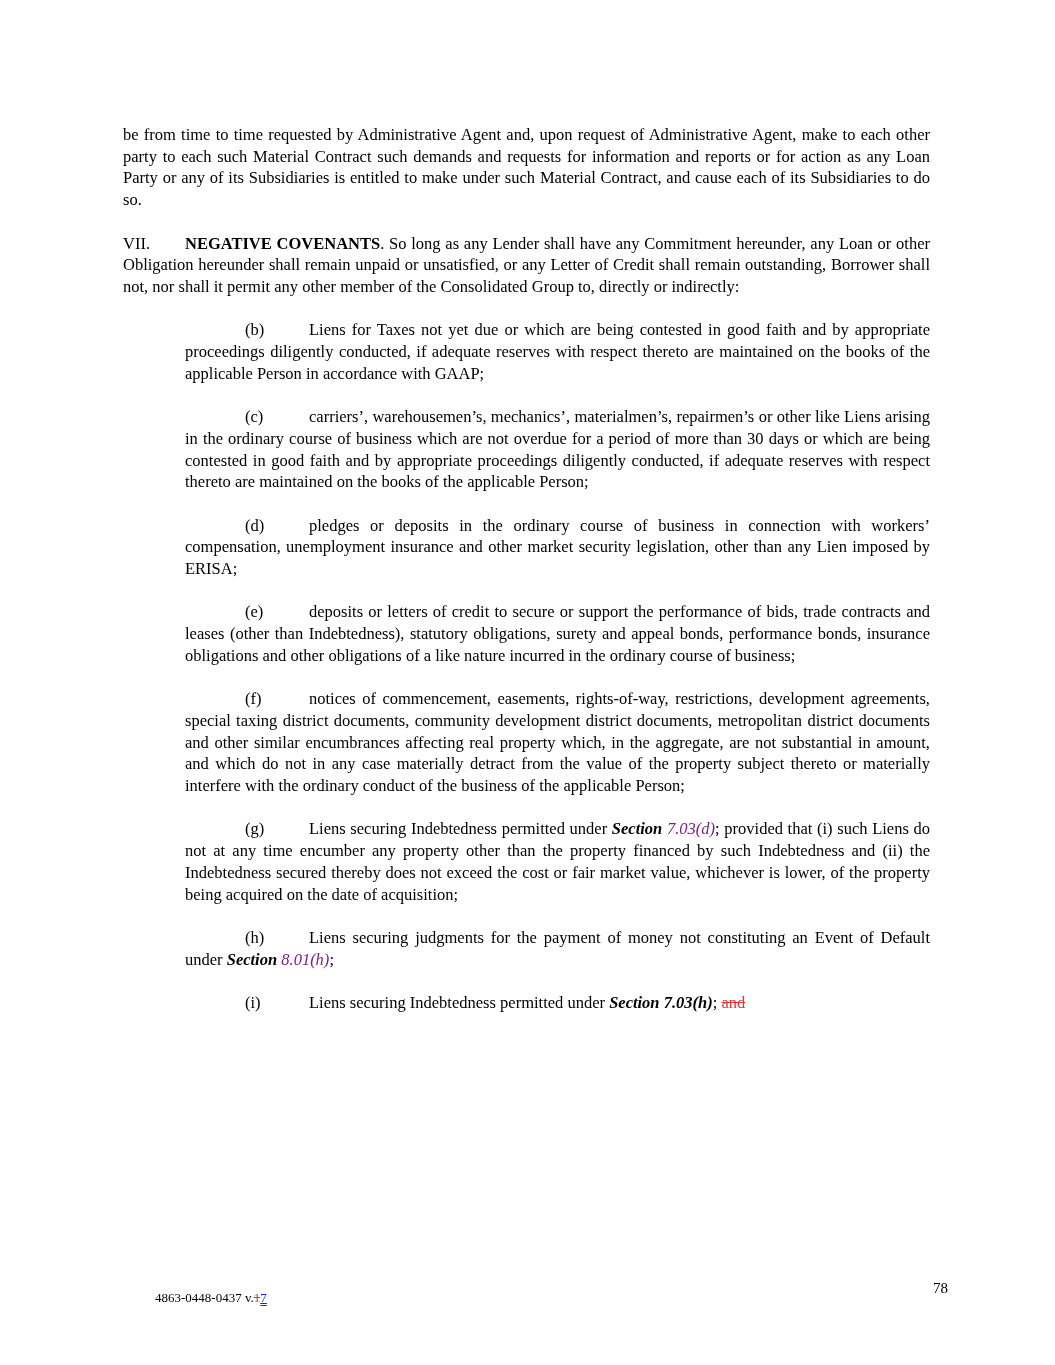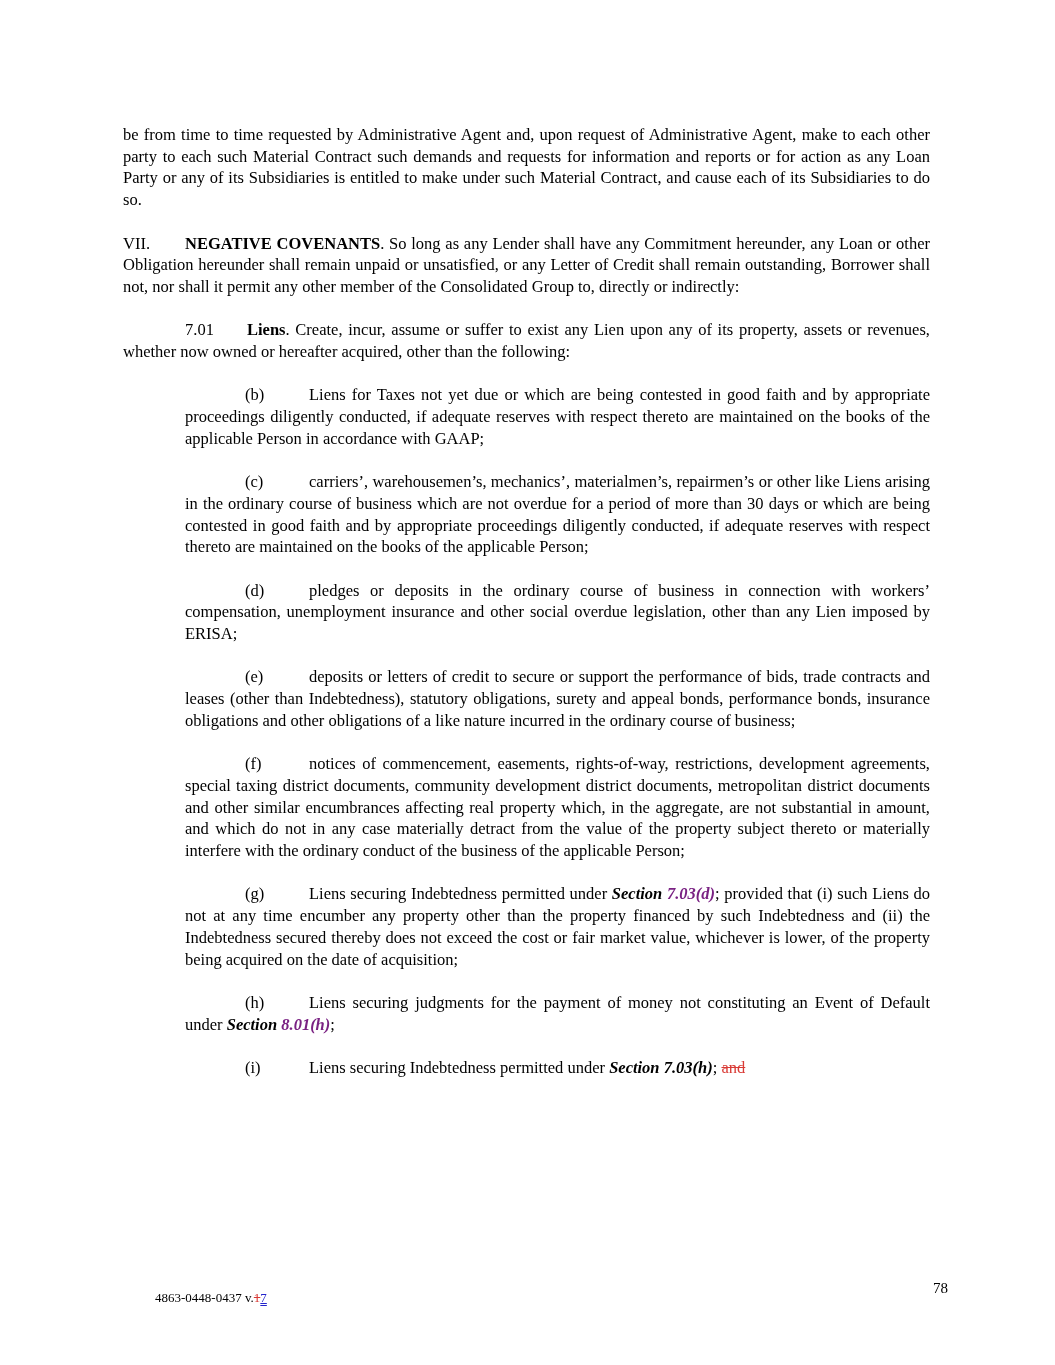--- a/index.html
+++ b/index.html
@@ -32,21 +32,21 @@
   p.l1 { text-indent: 62px; }
   
   p.item { padding-left: 62px; text-indent: 60px; }
   
   .tab62 { display: inline-block; width: 62px; text-indent: 0; }
   .tab64 { display: inline-block; width: 64px; text-indent: 0; }
   .b  { font-weight: bold; }
   .i  { }
   .bi { font-weight: bold; font-style: italic; font-family: Liberation Serif, serif; }
   .ref {
-    font-weight: bold; font-style: italic;
+    font-weight: normal; font-style: italic;
     color: var(--ref-color, #7a2283);
   }
   .del {
     color: var(--del-color, #d93a35);
     text-decoration: line-through;
   }
   .ins {
     color: var(--ins-color, #2323cc);
     text-decoration: underline;
     text-decoration-style: double;
@@ -71,28 +71,27 @@
 </head>
 <body>
 
 <div class="page">
   <div class="content">
 
     <p><span>be from time to time requested by Administrative Agent and, upon request of Administrative Agent, make to each other party to each such Material Contract such demands and requests for information and reports or for action as any Loan Party or any of its Subsidiaries is entitled to make under such Material Contract, and cause each of its Subsidiaries to do so.</span></p>
 
     <p><span class="tab62">VII.</span><span class="b">NEGATIVE COVENANTS</span><span>. So long as any Lender shall have any Commitment hereunder, any Loan or other Obligation hereunder shall remain unpaid or unsatisfied, or any Letter of Credit shall remain outstanding, Borrower shall not, nor shall it permit any other member of the Consolidated Group to, directly or indirectly:</span></p>
 
-    <p class="l1"><span class="tab62">7.01</span><span class="b">Liens</span><span>. Create, incur, assume or suffer to exist any Lien upon any of its property, assets or revenues, whether now owned or hereafter acquired, other than the following:</span></p>
 
 
     <p class="item"><span class="tab64">(b)</span><span>Liens for Taxes not yet due or which are being contested in good faith and by appropriate proceedings diligently conducted, if adequate reserves with respect thereto are maintained on the books of the applicable Person in accordance with GAAP;</span></p>
 
     <p class="item"><span class="tab64">(c)</span><span>carriers’, warehousemen’s, mechanics’, materialmen’s, repairmen’s or other like Liens arising in the ordinary course of business which are not overdue for a period of more than 30 days or which are being contested in good faith and by appropriate proceedings diligently conducted, if adequate reserves with respect thereto are maintained on the books of the applicable Person;</span></p>
 
-    <p class="item"><span class="tab64">(d)</span><span>pledges or deposits in the ordinary course of business in connection with workers’ compensation, unemployment insurance and other social overdue legislation, other than any Lien imposed by ERISA;</span></p>
+    <p class="item"><span class="tab64">(d)</span><span>pledges or deposits in the ordinary course of business in connection with workers’ compensation, unemployment insurance and other market security legislation, other than any Lien imposed by ERISA;</span></p>
 
     <p class="item"><span class="tab64">(e)</span><span>deposits or letters of credit to secure or support the performance of bids, trade contracts and leases (other than Indebtedness), statutory obligations, surety and appeal bonds, performance bonds, insurance obligations and other obligations of a like nature incurred in the ordinary course of business;</span></p>
 
     <p class="item"><span class="tab64">(f)</span><span>notices of commencement, easements, rights-of-way, restrictions, development agreements, special taxing district documents, community development district documents, metropolitan district documents and other similar encumbrances affecting real property which, in the aggregate, are not substantial in amount, and which do not in any case materially detract from the value of the property subject thereto or materially interfere with the ordinary conduct of the business of the applicable Person;</span></p>
 
     <p class="item"><span class="tab64">(g)</span><span>Liens securing Indebtedness permitted under </span><span class="bi">Section </span><span class="ref">7.03(d)</span><span>; </span><span class="i">provided</span><span> that (i) such Liens do not at any time encumber any property other than the property financed by such Indebtedness and (ii) the Indebtedness secured thereby does not exceed the cost or fair market value, whichever is lower, of the property being acquired on the date of acquisition;</span></p>
 
     <p class="item"><span class="tab64">(h)</span><span>Liens securing judgments for the payment of money not constituting an Event of Default under </span><span class="bi">Section </span><span class="ref">8.01(h)</span><span>;</span></p>
 
     <p class="item"><span class="tab64">(i)</span><span>Liens securing Indebtedness permitted under </span><span class="bi">Section 7.03(h)</span><span>; </span><span class="del">and</span></p>

